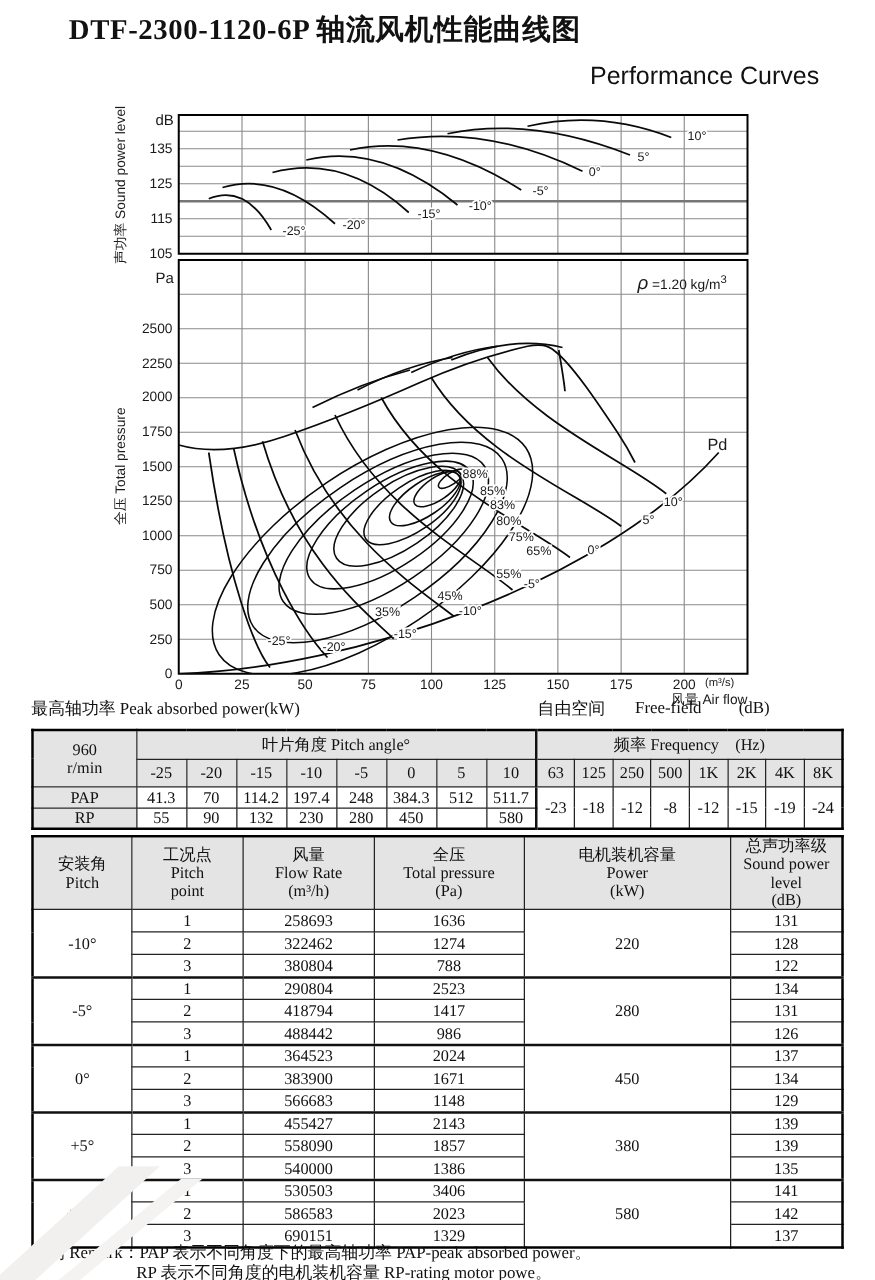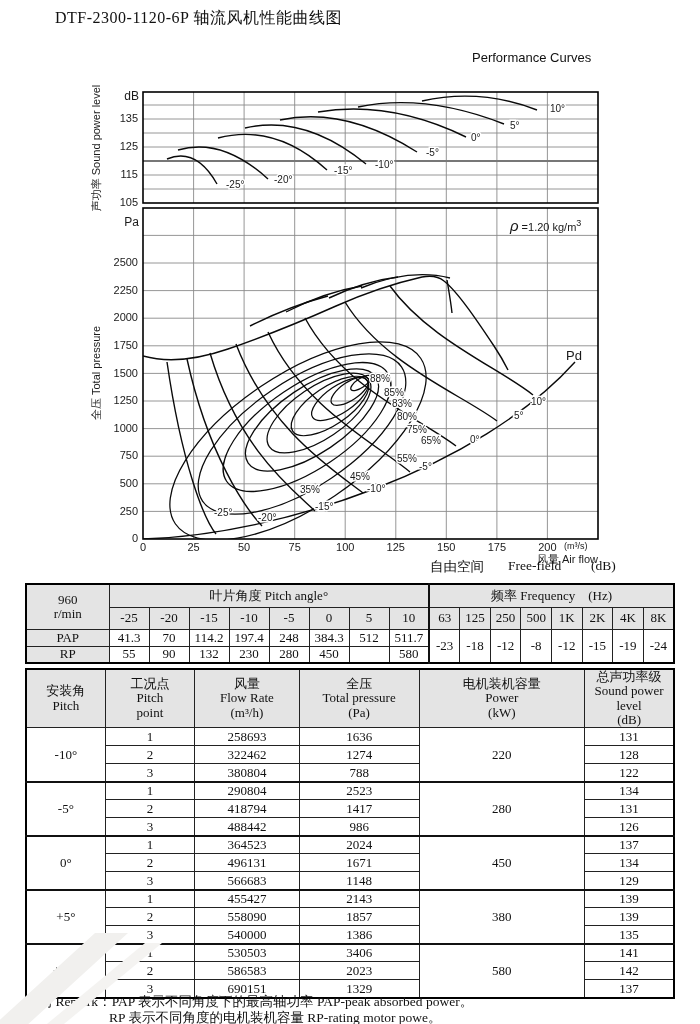--- a/index.html
+++ b/index.html
@@ -1,20 +1,20 @@
 <!DOCTYPE html>
 <html><head>
 <meta charset="utf-8">
 <style>
   html,body{margin:0;padding:0;background:#fff}
   .page{position:relative;width:700px;height:1024px;background:#fff;color:#111;
         font-family:"Liberation Serif",serif;overflow:hidden}
   .abs{position:absolute}
-  .title{font-size:16px;font-weight:normal;letter-spacing:.5px}
-  .subtitle{font-family:"Liberation Sans",sans-serif;font-size:13px}
+  .title{font-size:23px;font-weight:bold;letter-spacing:.5px}
+  .subtitle{font-family:"Liberation Sans",sans-serif;font-size:20px}
   svg text{font-family:"Liberation Sans",sans-serif;fill:#1a1a1a}
   .s9{font-size:9px}.s10{font-size:10px}.s11{font-size:11px}.s12{font-size:12px}.s13{font-size:13px}
   .end{text-anchor:end}.mid{text-anchor:middle}
   .halo{stroke:#fff;stroke-width:3px;paint-order:stroke}
   .grid{stroke:#8a8a8a;stroke-width:.9;fill:none}
   .thick{stroke:#777;stroke-width:2;fill:none}
   .frame{stroke:#000;stroke-width:1.6;fill:none}
   .crv{stroke:#0a0a0a;stroke-width:1.4;fill:none}
   .eff{stroke:#0a0a0a;stroke-width:1.25;fill:none}
   .cap{font-size:13.5px}
@@ -141,20 +141,21 @@
     <text class="s11 mid" x="345.2" y="551">100</text>
     <text class="s11 mid" x="395.8" y="551">125</text>
     <text class="s11 mid" x="446.3" y="551">150</text>
     <text class="s11 mid" x="496.9" y="551">175</text>
     <text class="s11 mid" x="547.4" y="551">200</text>
     <text class="s9" x="564" y="549">(m³/s)</text>
     <text class="s11 end" x="598" y="563">风量 Air flow</text>
     <text class="s11 mid" transform="translate(100,373) rotate(-90)">全压 Total pressure</text>
   </svg>
 
+  <div class="abs cap" style="left:25px;top:558px">最高轴功率 Peak absorbed power(kW)</div>
   <div class="abs cap" style="left:430px;top:558px">自由空间</div>
   <div class="abs cap" style="left:508px;top:558px">Free-field</div>
   <div class="abs cap" style="left:591px;top:558px">(dB)</div>
 
   <table class="abs t" style="left:25px;top:583px;width:650px">
     <colgroup>
         <col style="width:83px">
       <col span="8" style="width:40px">
         <col span="8" style="width:30.6px">
     </colgroup>
@@ -305,21 +306,21 @@
     <tr class="gsep" style="height:18px">
       <td rowspan="3">0°</td>
       <td>1</td>
       <td>364523</td>
       <td>2024</td>
       <td rowspan="3">450</td>
       <td>137</td>
     </tr>
     <tr style="height:18px">
       <td>2</td>
-      <td>496131</td>
+      <td>383900</td>
       <td>1671</td>
       <td>134</td>
     </tr>
     <tr style="height:18px">
       <td>3</td>
       <td>566683</td>
       <td>1148</td>
       <td>129</td>
     </tr>
 

